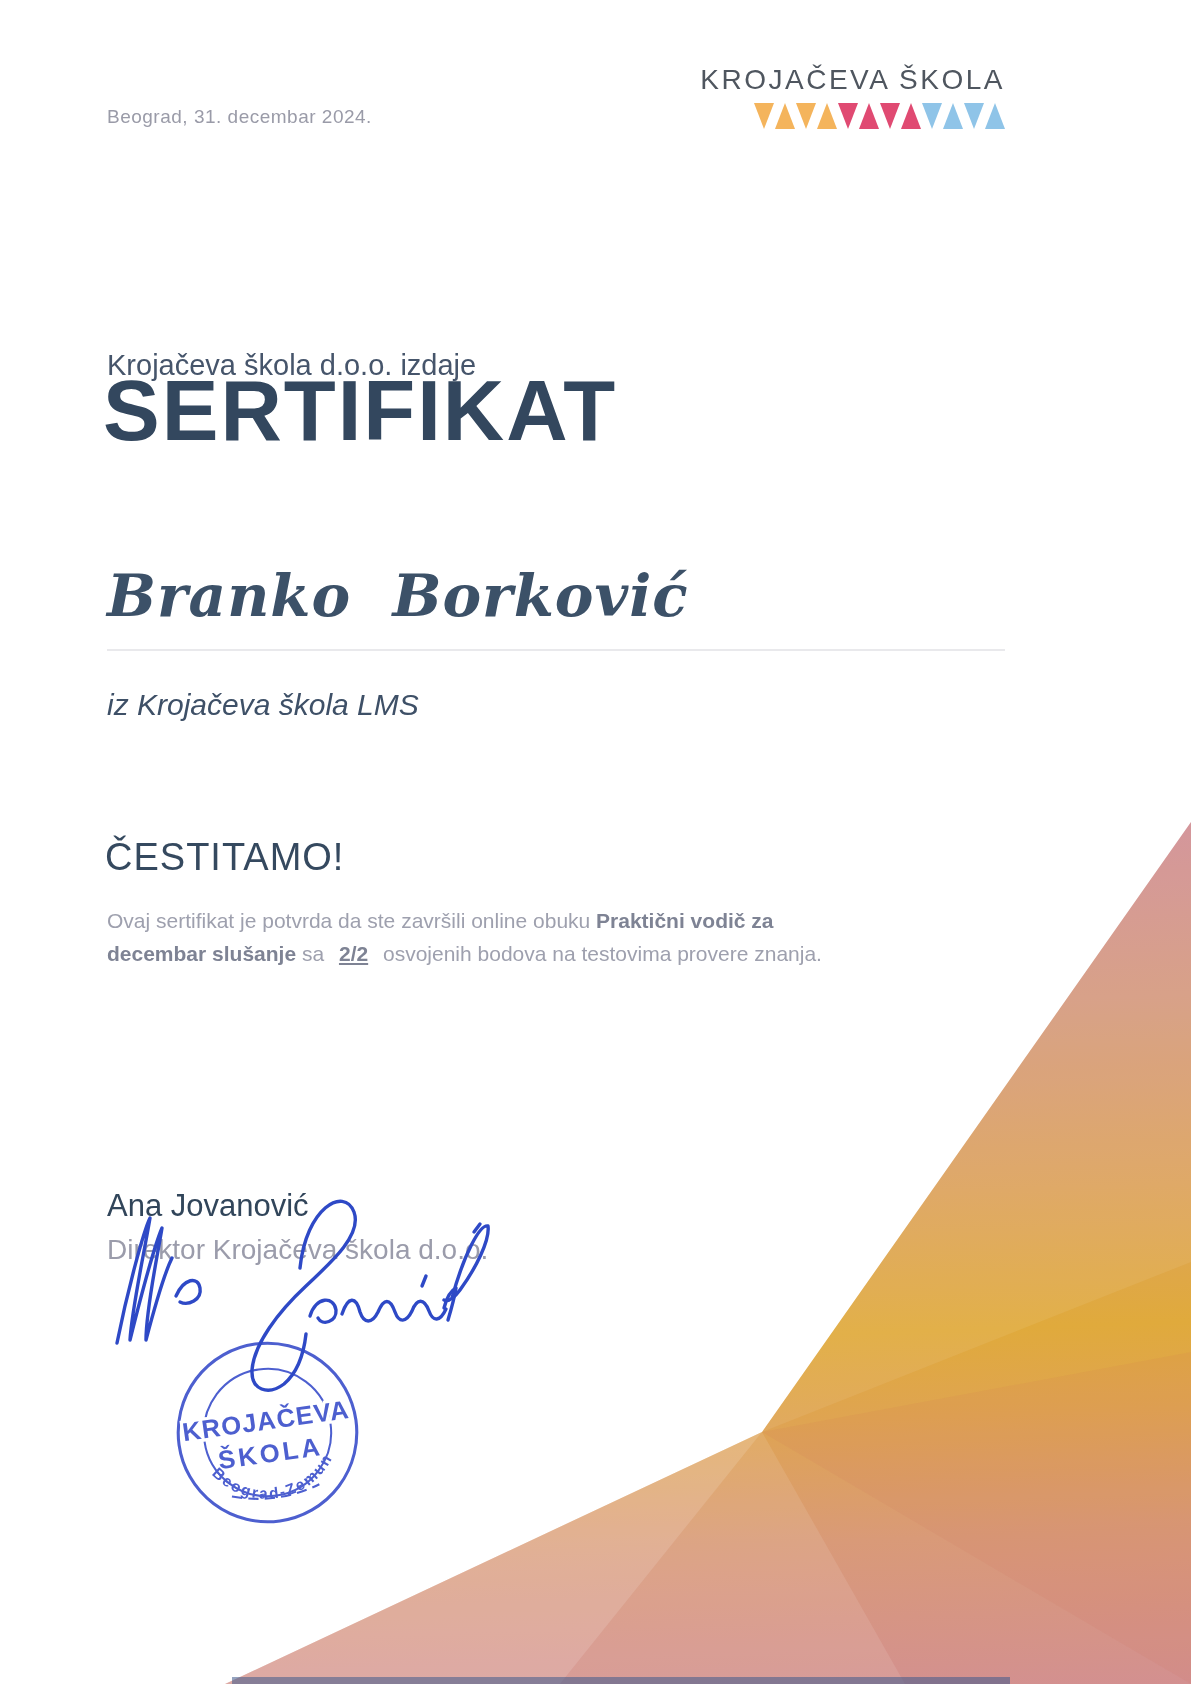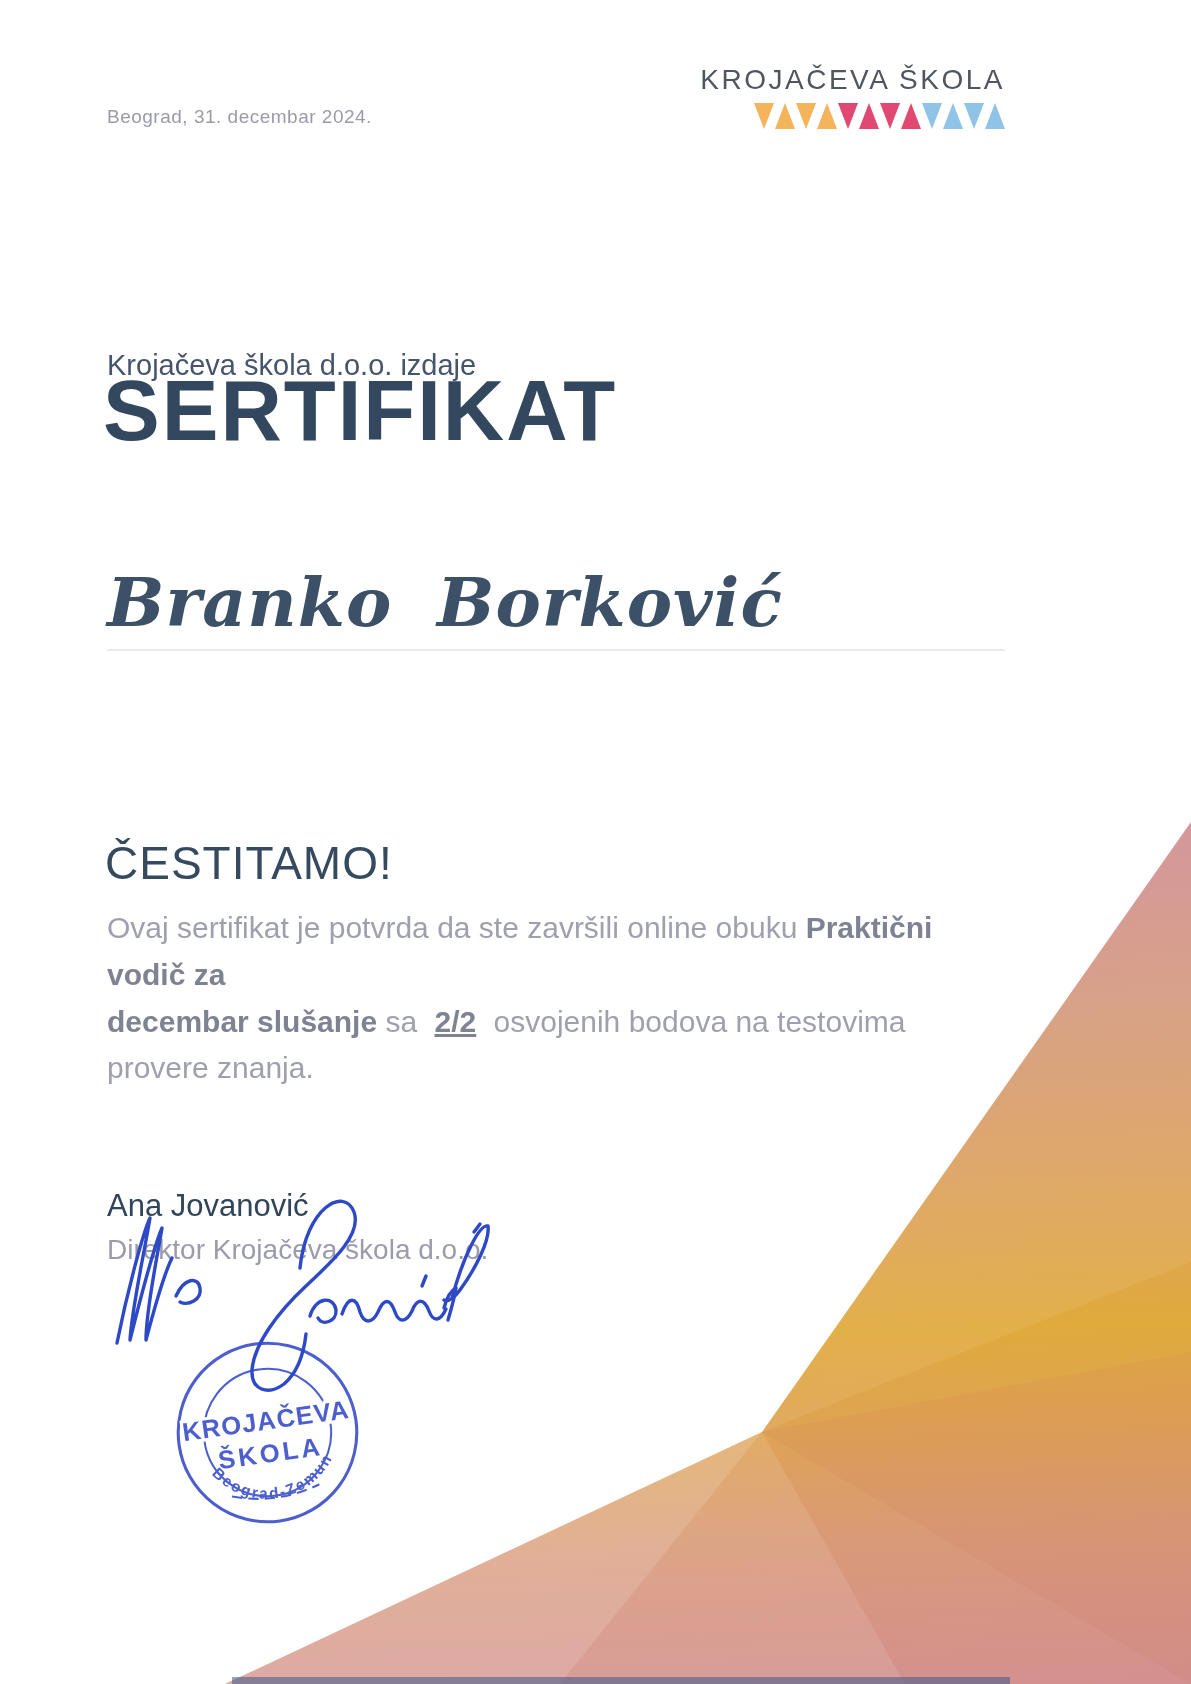--- a/index.html
+++ b/index.html
@@ -36,28 +36,28 @@
   .tri-up{border-left:10.5px solid transparent;border-right:10.5px solid transparent;border-bottom:26px solid var(--c);}
 
   
   .issuer-line{position:absolute;left:107px;top:349px;font-size:29px;color:#46556b;}
   .cert-title{position:absolute;left:103px;top:368px;font-size:85px;font-weight:800;color:#33475e;letter-spacing:2px;line-height:1;}
 
   
   .recipient-name{
     position:absolute;left:107px;top:562px;
     font-family:"DejaVu Serif",serif;font-style:italic;font-weight:bold;
-    font-size:68px;color:#3c5168;word-spacing:20px;letter-spacing:1px;
+    font-size:58px;color:#3c5168;word-spacing:20px;letter-spacing:1px;
   }
   .name-underline{position:absolute;left:107px;top:649px;width:898px;height:2px;background:#e9e9ec;}
   .recipient-origin{position:absolute;left:107px;top:688px;font-size:30px;font-style:italic;font-weight:500;color:#3e5067;}
 
   
-  .congrats-heading{position:absolute;left:105px;top:836px;font-size:46px;font-weight:500;color:#35495f;letter-spacing:1px;}
-  .congrats-paragraph{position:absolute;left:107px;top:905px;width:905px;font-size:30px;color:#9ea0ae;line-height:1.56;}
+  .congrats-heading{position:absolute;left:105px;top:836px;font-size:38px;font-weight:500;color:#35495f;letter-spacing:1px;}
+  .congrats-paragraph{position:absolute;left:107px;top:905px;width:905px;font-size:21px;color:#9ea0ae;line-height:1.56;}
   .congrats-paragraph .bold{font-weight:700;color:#7e8394;}
   .congrats-paragraph .pad{padding:0 9px;text-decoration:underline;}
 
   
   .signer-name{position:absolute;left:107px;top:1188px;font-size:31px;font-weight:500;color:#31455a;text-align:center;}
   .signer-title{position:absolute;left:107px;top:1234px;font-size:28px;color:#9b9cab;}
   .signature-svg{position:absolute;left:92px;top:1168px;width:400px;height:240px;z-index:3;}
   .stamp-svg{position:absolute;left:170px;top:1335px;width:195px;height:195px;z-index:2;transform:rotate(-8deg);opacity:.92;}
   .stamp-text{font-family:"Liberation Sans",sans-serif;font-weight:bold;paint-order:stroke;stroke:#ffffff;stroke-width:6px;}
 </style>
@@ -89,20 +89,21 @@
         <span class="tri tri-down" style="--c: #8fc4e8;"></span>
         <span class="tri tri-up" style="--c: #8fc4e8;"></span>
       </div>
   </div>
 
   <div class="issuer-line">Krojačeva škola d.o.o. izdaje</div>
   <div class="cert-title">SERTIFIKAT</div>
 
   <div class="recipient-name">Branko Borković</div>
   <div class="name-underline"></div>
+  <div class="recipient-origin">iz Krojačeva škola LMS</div>
 
   <div class="congrats-heading">ČESTITAMO!</div>
   <div class="congrats-paragraph"><span class="">Ovaj sertifikat je potvrda da ste završili online obuku </span><span class="bold">Praktični vodič za</span><br><span class="bold">decembar slušanje</span><span class=""> sa </span><span class="bold pad">2/2</span><span class=""> osvojenih bodova na testovima provere znanja.</span></div>
 
   <div class="signer-name">Ana Jovanović</div>
   <div class="signer-title">Direktor Krojačeva škola d.o.o.</div>
 
   <svg class="signature-svg" viewBox="0 0 400 240">
     <g fill="none" stroke="#2e49c6" stroke-width="3.4" stroke-linecap="round" stroke-linejoin="round">
       <path d="M25 175 C36 120,52 62,58 50 C52 86,40 140,38 172 C50 124,64 74,70 60 C64 96,54 142,54 172 C64 134,74 102,80 90"></path>

